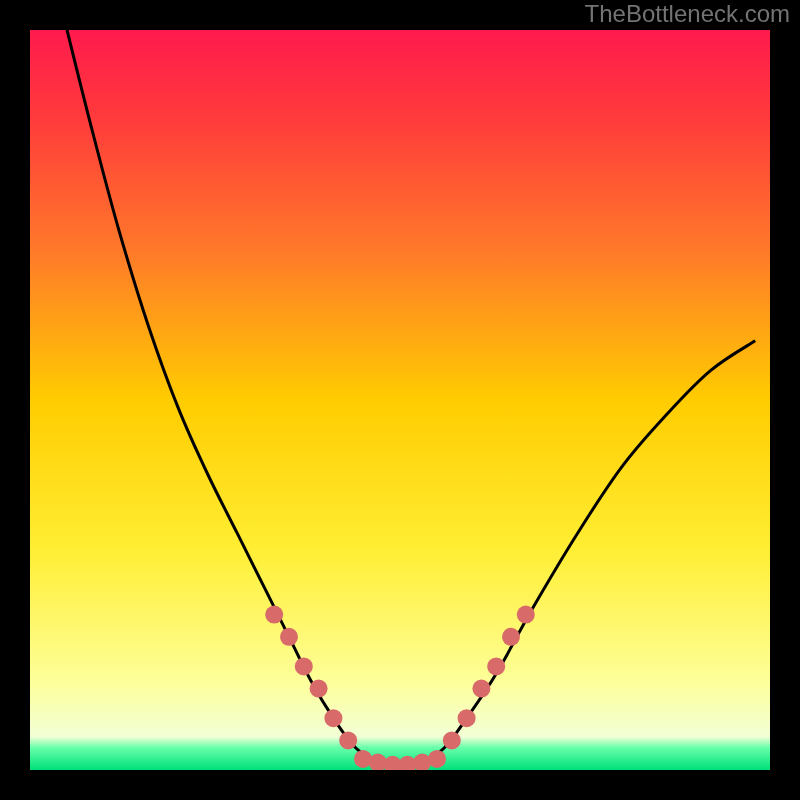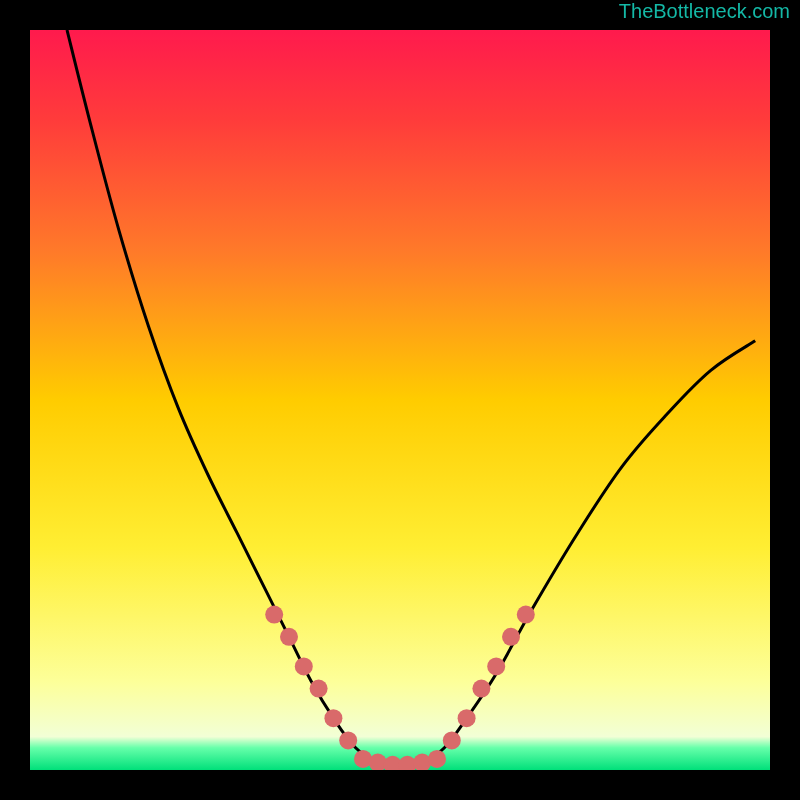--- a/index.html
+++ b/index.html
@@ -14,22 +14,22 @@
   .container {
     position: relative;
     width: 800px;
     height: 800px;
     background: #000;
   }
   .watermark {
     position: absolute;
     top: 0px;
     right: 10px;
-    color: #14b8a6;
-    font-size: 20px;
+    color: #737373;
+    font-size: 24px;
     font-weight: normal;
     z-index: 10;
     font-family: Arial, sans-serif;
   }
   .plot {
     position: absolute;
     left: 30px;
     top: 30px;
     width: 740px;
     height: 740px;

